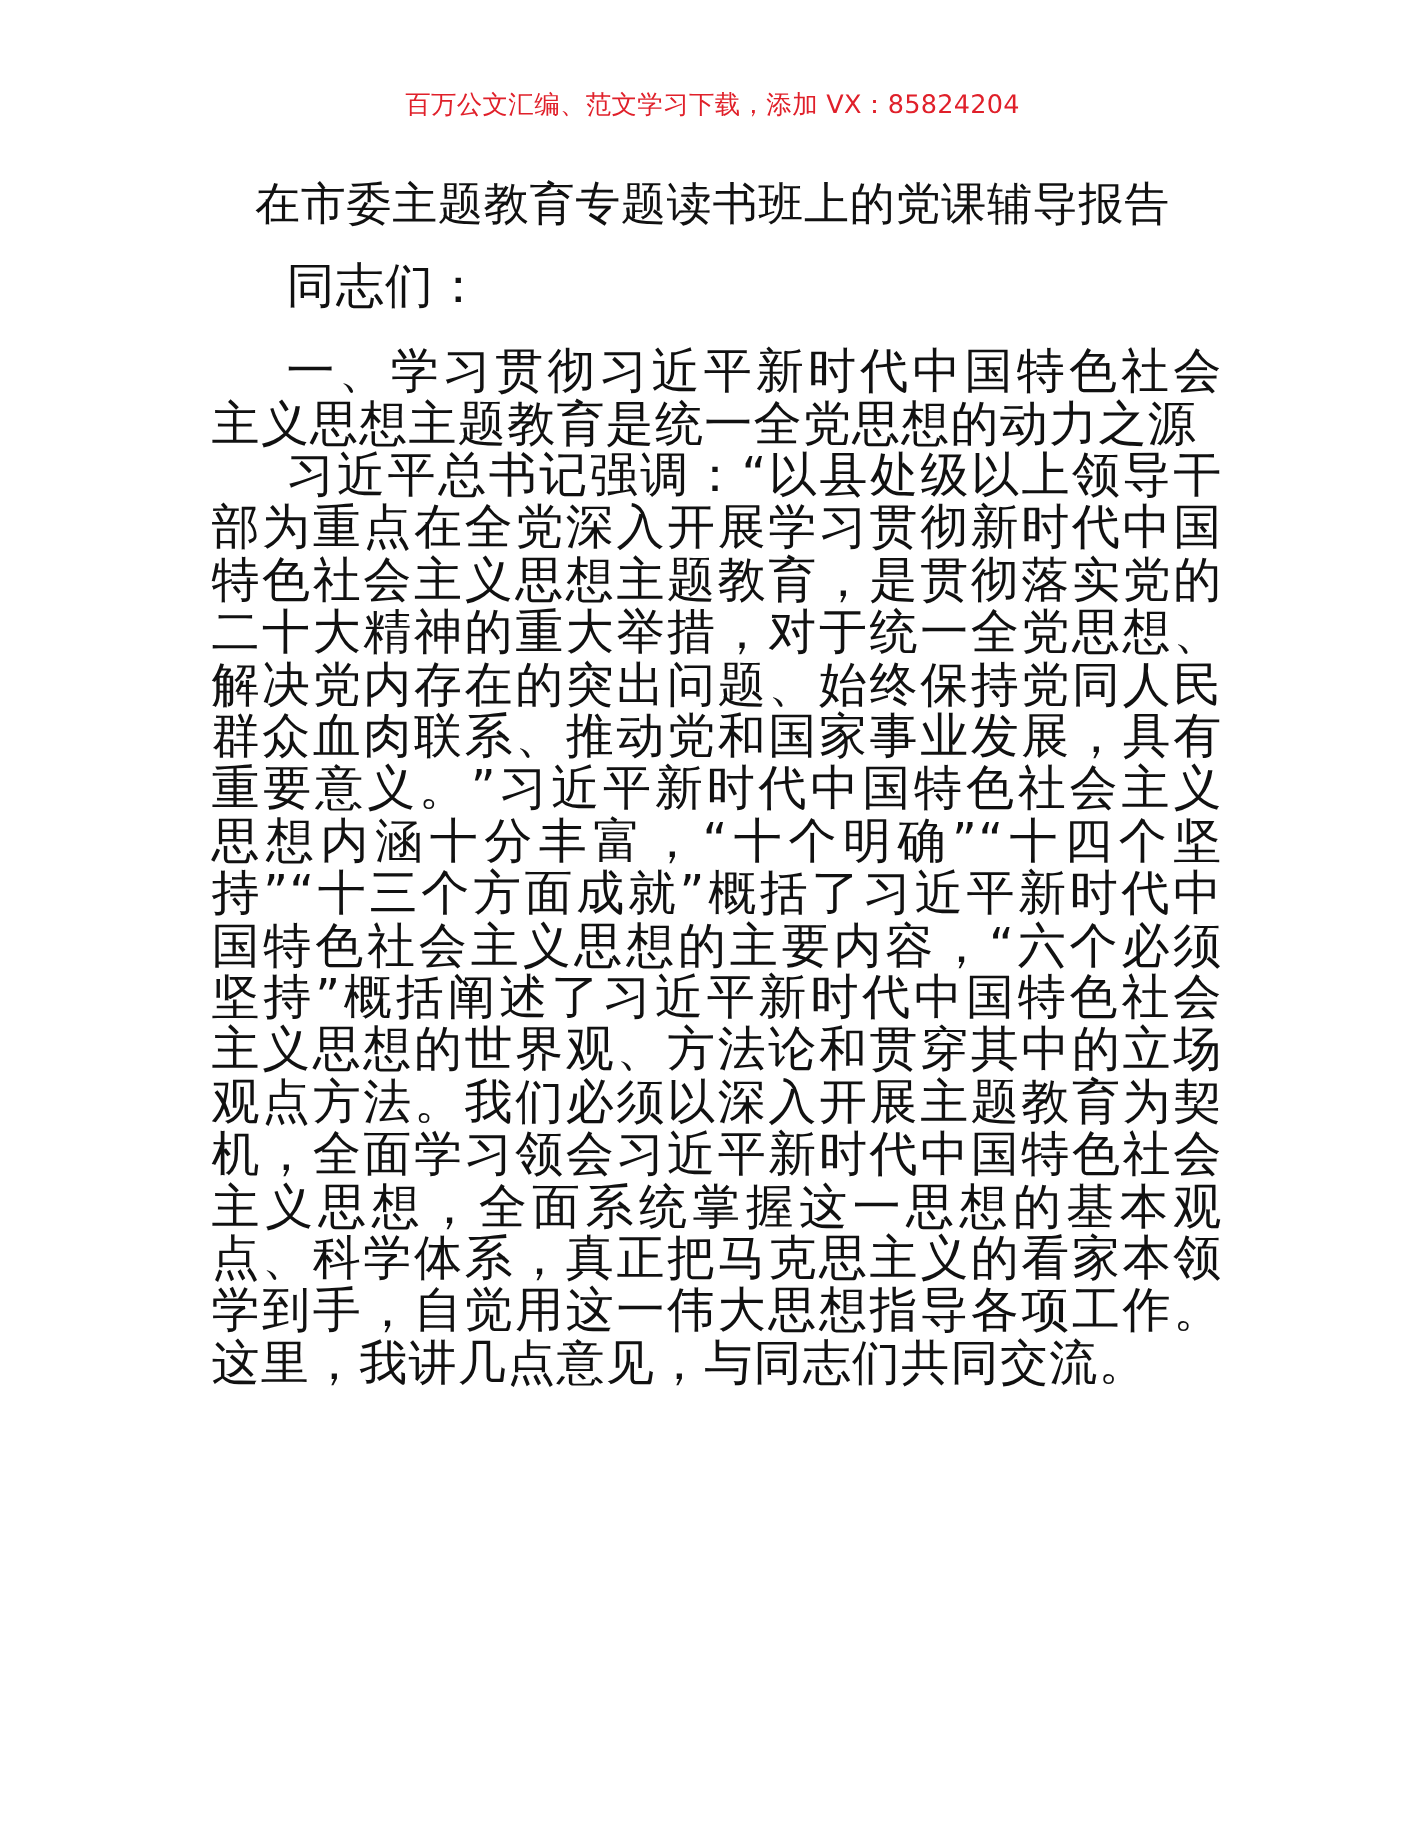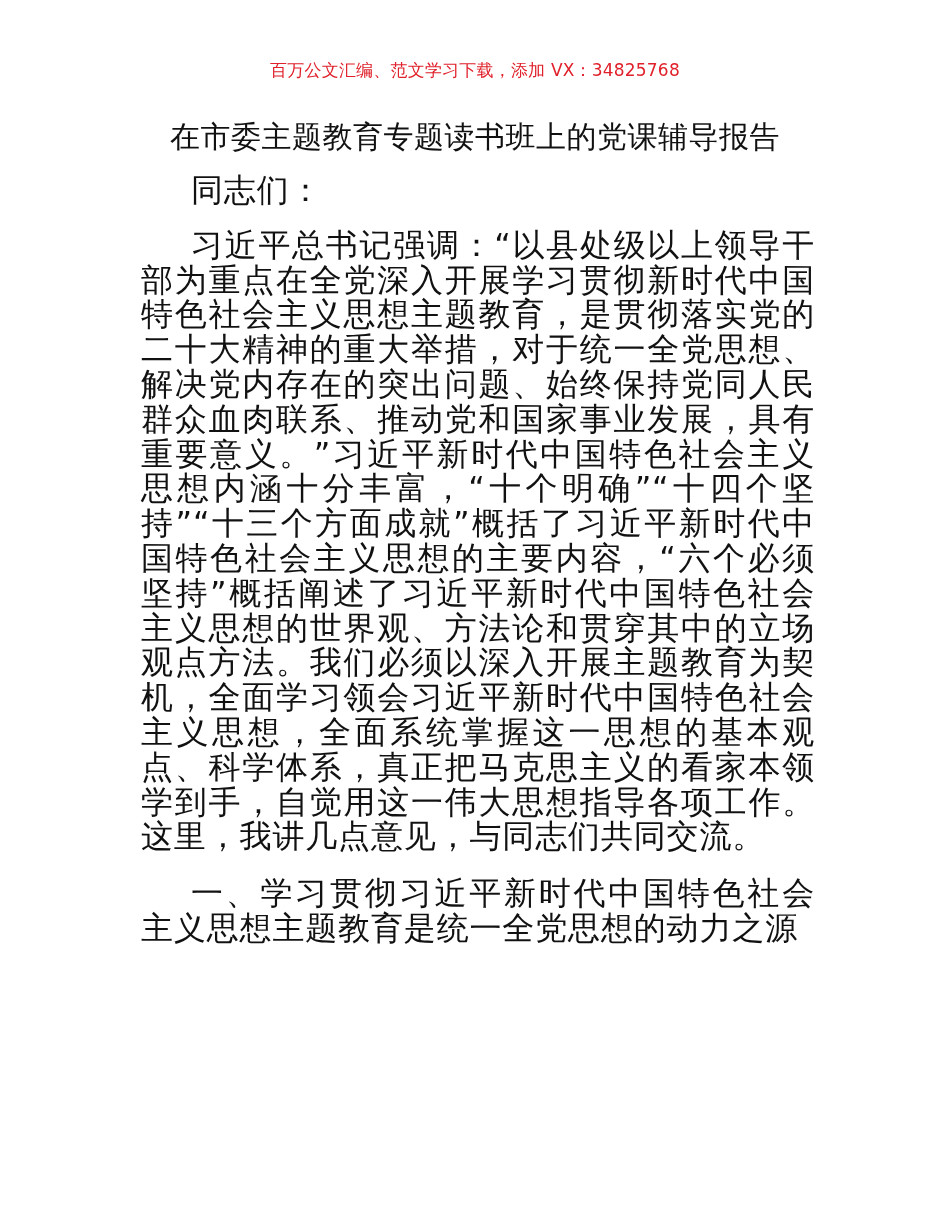--- a/index.html
+++ b/index.html
@@ -12,21 +12,21 @@
   .content { position:absolute; left:141px; top:173px; width:674px; }
   .para { font-size:32px; line-height:34.8px; text-align:justify; text-align-last:left;
           margin:0; letter-spacing:0.85px; word-break:break-all; }
   .indent { text-indent:50px; }
   .salutation { margin-bottom:20px; }
   .gap { margin-top:22px; }
 </style>
 </head>
 <body>
 
-<div class="watermark">百万公文汇编、范文学习下载，添加 VX：34825768</div>
+<div class="watermark">百万公文汇编、范文学习下载，添加 VX：85824204</div>
 
 <div class="title">在市委主题教育专题读书班上的党课辅导报告</div>
 
 <div class="content">
   <p class="para indent salutation">同志们：</p>
+  <p class="para indent gap">一、学习贯彻习近平新时代中国特色社会主义思想主题教育是统一全党思想的动力之源</p>
   <p class="para indent">习近平总书记强调：“以县处级以上领导干部为重点在全党深入开展学习贯彻新时代中国特色社会主义思想主题教育，是贯彻落实党的二十大精神的重大举措，对于统一全党思想、解决党内存在的突出问题、始终保持党同人民群众血肉联系、推动党和国家事业发展，具有重要意义。”习近平新时代中国特色社会主义思想内涵十分丰富，“十个明确”“十四个坚持”“十三个方面成就”概括了习近平新时代中国特色社会主义思想的主要内容，“六个必须坚持”概括阐述了习近平新时代中国特色社会主义思想的世界观、方法论和贯穿其中的立场观点方法。我们必须以深入开展主题教育为契机，全面学习领会习近平新时代中国特色社会主义思想，全面系统掌握这一思想的基本观点、科学体系，真正把马克思主义的看家本领学到手，自觉用这一伟大思想指导各项工作。这里，我讲几点意见，与同志们共同交流。</p>
-  <p class="para indent gap">一、学习贯彻习近平新时代中国特色社会主义思想主题教育是统一全党思想的动力之源</p>
 </div>
 
 </body></html>

